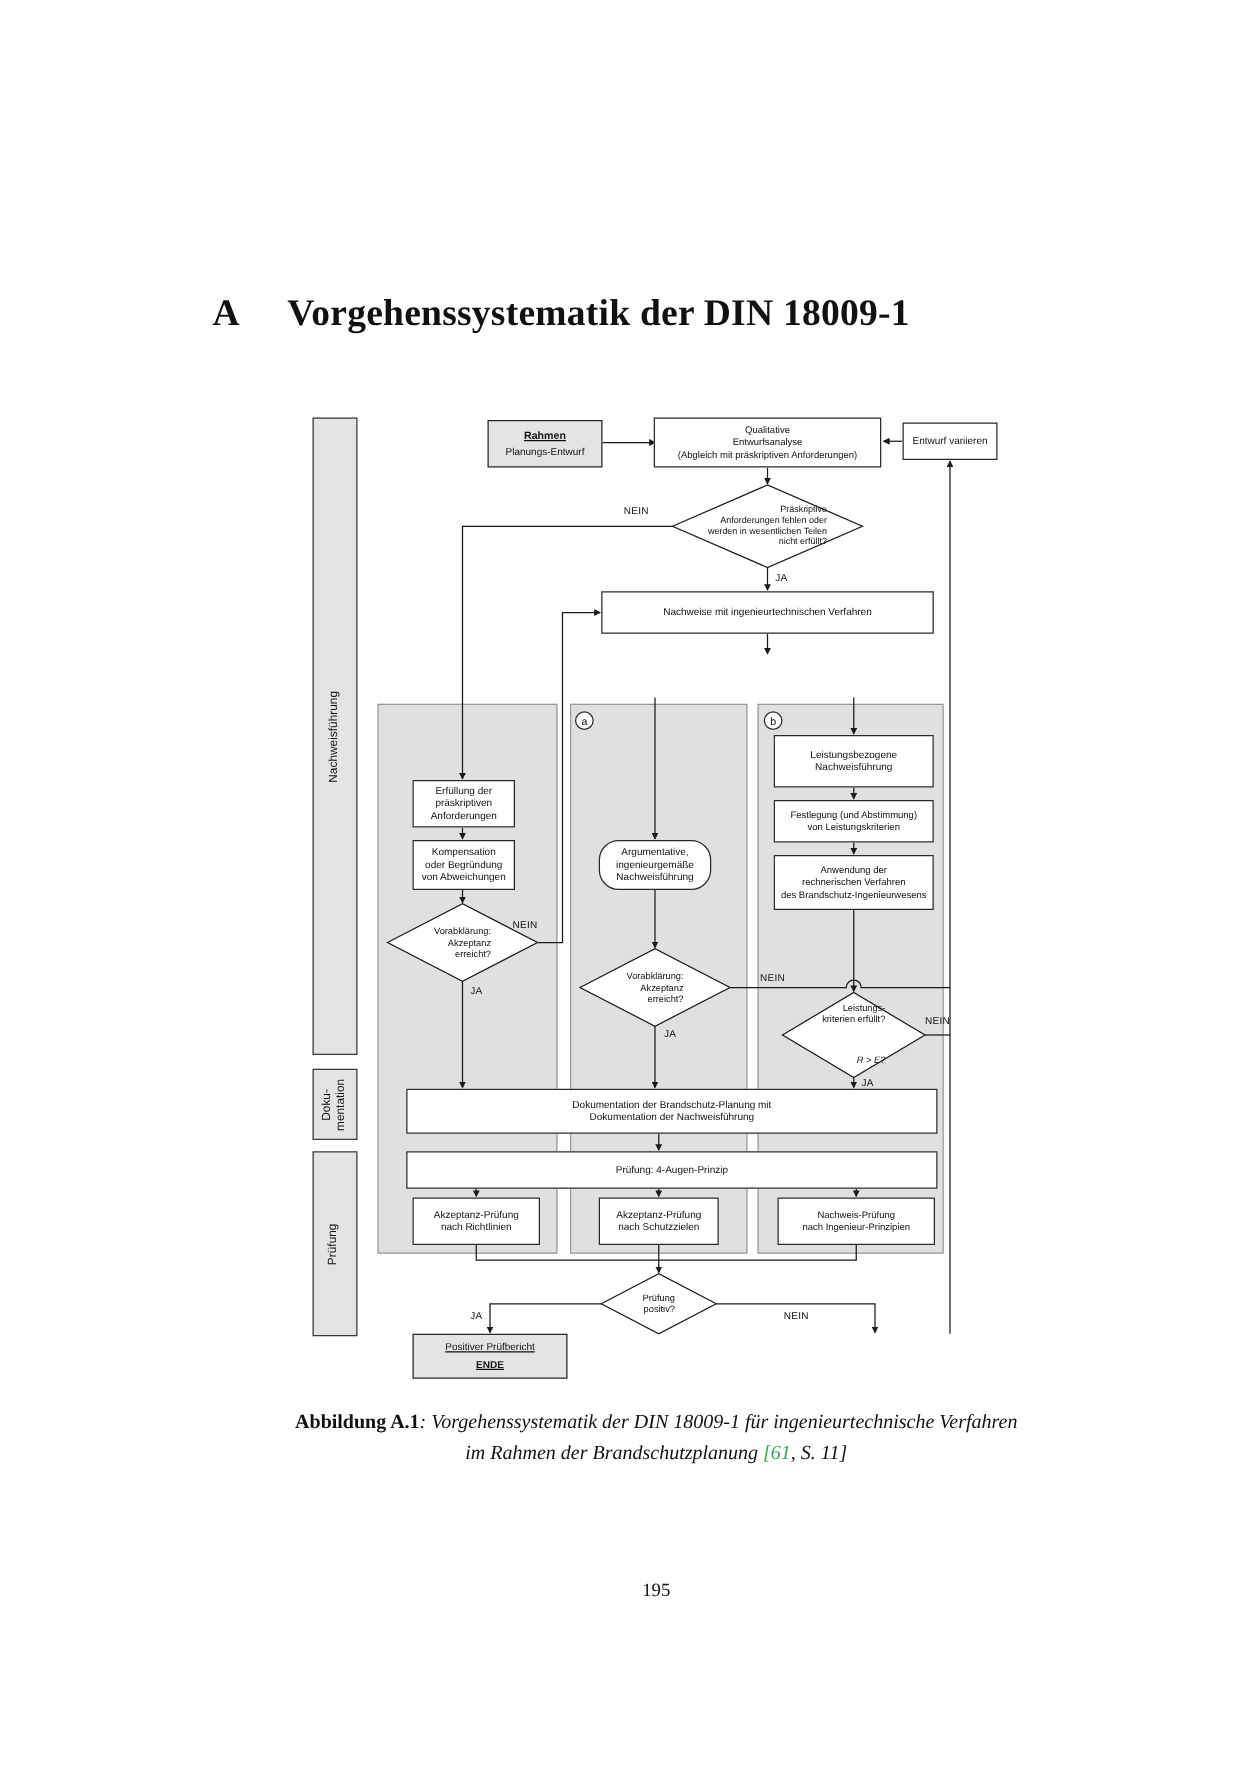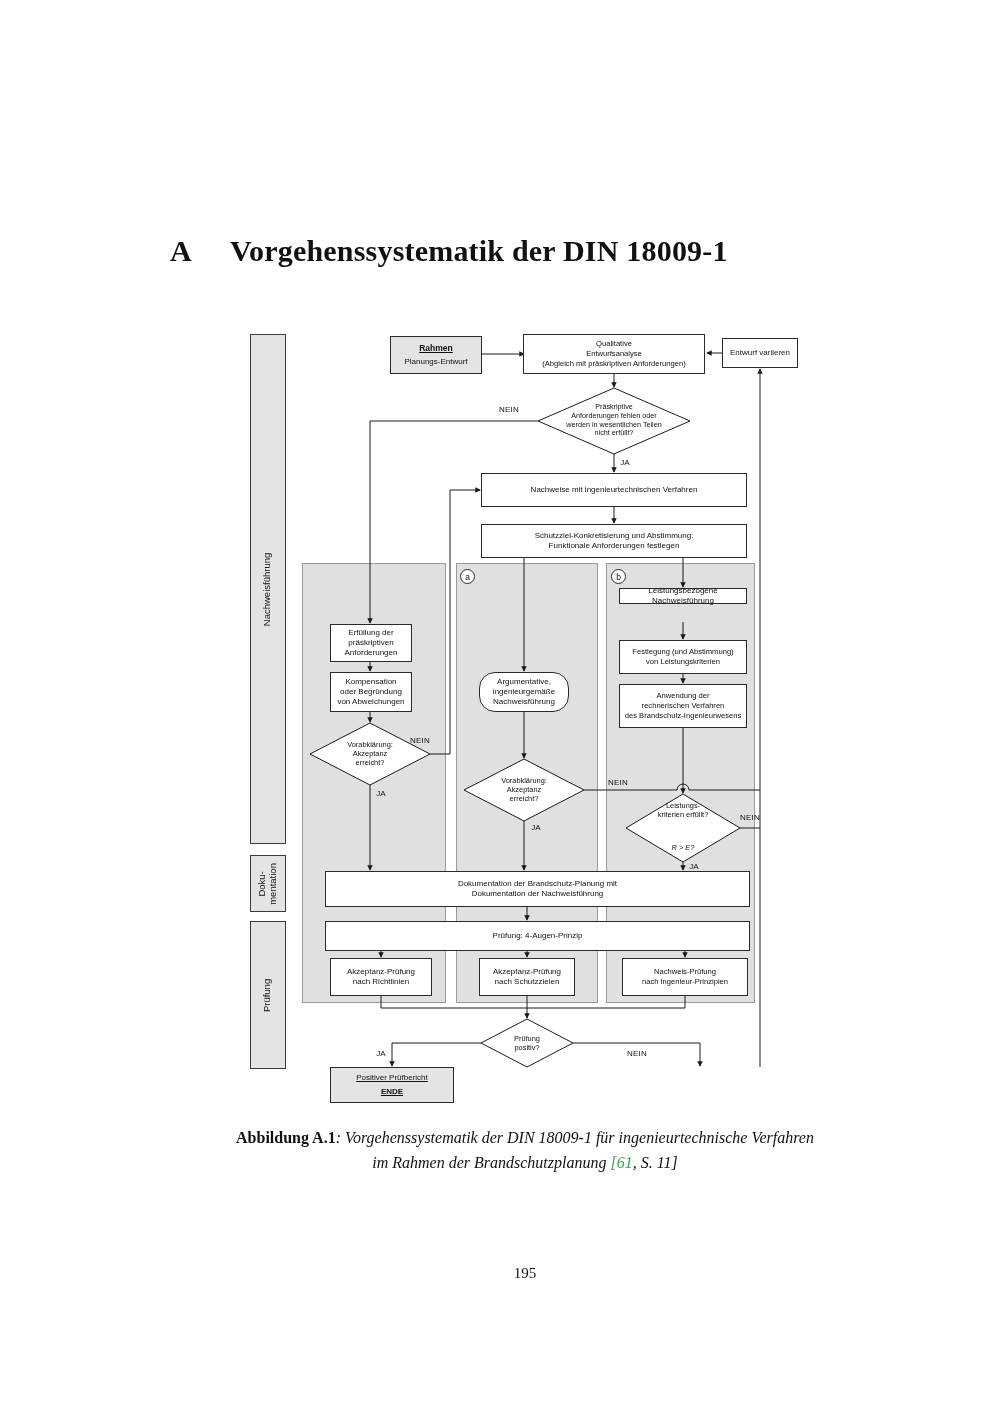--- a/index.html
+++ b/index.html
@@ -14,21 +14,21 @@
   
   .box{border:1px solid #2a2a2a;background:#ffffff;display:flex;flex-direction:column;
        align-items:center;justify-content:center;text-align:center;
        font-family:"Liberation Sans",sans-serif;font-size:8px;line-height:1.28;
        white-space:pre-line;color:#111;padding:1px 2px;}
   .graybg{background:#e4e4e4;}
   .panel{background:#e0e0e0;border:1px solid #9a9a9a;}
   .sidebox{background:#e4e4e4;border:1px solid #3a3a3a;display:flex;align-items:center;justify-content:center;overflow:visible;}
   .vtext{display:block;transform:rotate(-90deg);white-space:pre-line;text-align:center;
          font-family:"Liberation Sans",sans-serif;font-size:9.5px;line-height:1.15;color:#111;}
-  .dtext{position:absolute;transform:translate(-50%,-50%);text-align:center;
+  .dtext{position:absolute;transform:translate(-50%,-50%);text-align:right;
          font-family:"Liberation Sans",sans-serif;font-size:7.4px;line-height:1.22;
          white-space:pre-line;color:#111;}
   .elabel{position:absolute;transform:translate(-50%,-50%);
           font-family:"Liberation Sans",sans-serif;font-size:8px;color:#111;letter-spacing:.2px;}
   .circle{width:15px;height:15px;border:1px solid #2a2a2a;border-radius:50%;background:#fff;
           display:flex;align-items:center;justify-content:center;
           font-family:"Liberation Sans",sans-serif;font-size:8.5px;color:#111;}
   .u{text-decoration:underline;}
   .b{font-weight:bold;}
   .it{font-style:italic;margin-top:24px;}
@@ -112,33 +112,31 @@
 
   <div class="abs box graybg" style="left:390px;top:336px;width:92px;height:38px;gap:3px;">
     <span class="b u" style="font-size:8.5px;">Rahmen</span>
     <span>Planungs-Entwurf</span>
   </div>
   <div class="abs box" style="left:523px;top:334px;width:182px;height:40px;font-size:7.6px;">Qualitative
 Entwurfsanalyse
 (Abgleich mit präskriptiven Anforderungen)</div>
   <div class="abs box" style="left:722px;top:338px;width:76px;height:30px;">Entwurf variieren</div>
   <div class="abs box" style="left:481px;top:473px;width:266px;height:34px;">Nachweise mit ingenieurtechnischen Verfahren</div>
-  <div class="abs box" style="left:481px;top:524px;width:266px;height:34px;">Schutzziel-Konkretisierung und Abstimmung:
-Funktionale Anforderungen festlegen</div>
 
   <div class="abs box" style="left:330px;top:624px;width:82px;height:38px;">Erfüllung der
 präskriptiven
 Anforderungen</div>
   <div class="abs box" style="left:330px;top:672px;width:82px;height:40px;">Kompensation
 oder Begründung
 von Abweichungen</div>
   <div class="abs box" style="left:479px;top:672px;width:90px;height:40px;border-radius:16px;">Argumentative,
 ingenieurgemäße
 Nachweisführung</div>
-  <div class="abs box" style="left:619px;top:588px;width:128px;height:16px;">Leistungsbezogene
+  <div class="abs box" style="left:619px;top:588px;width:128px;height:42px;">Leistungsbezogene
 Nachweisführung</div>
   <div class="abs box" style="left:619px;top:640px;width:128px;height:34px;font-size:7.6px;">Festlegung (und Abstimmung)
 von Leistungskriterien</div>
   <div class="abs box" style="left:619px;top:684px;width:128px;height:44px;font-size:7.6px;">Anwendung der
 rechnerischen Verfahren
 des Brandschutz-Ingenieurwesens</div>
 
   <div class="abs box" style="left:325px;top:871px;width:425px;height:36px;">Dokumentation der Brandschutz-Planung mit
 Dokumentation der Nachweisführung</div>
   <div class="abs box" style="left:325px;top:921px;width:425px;height:30px;">Prüfung: 4-Augen-Prinzip</div>

